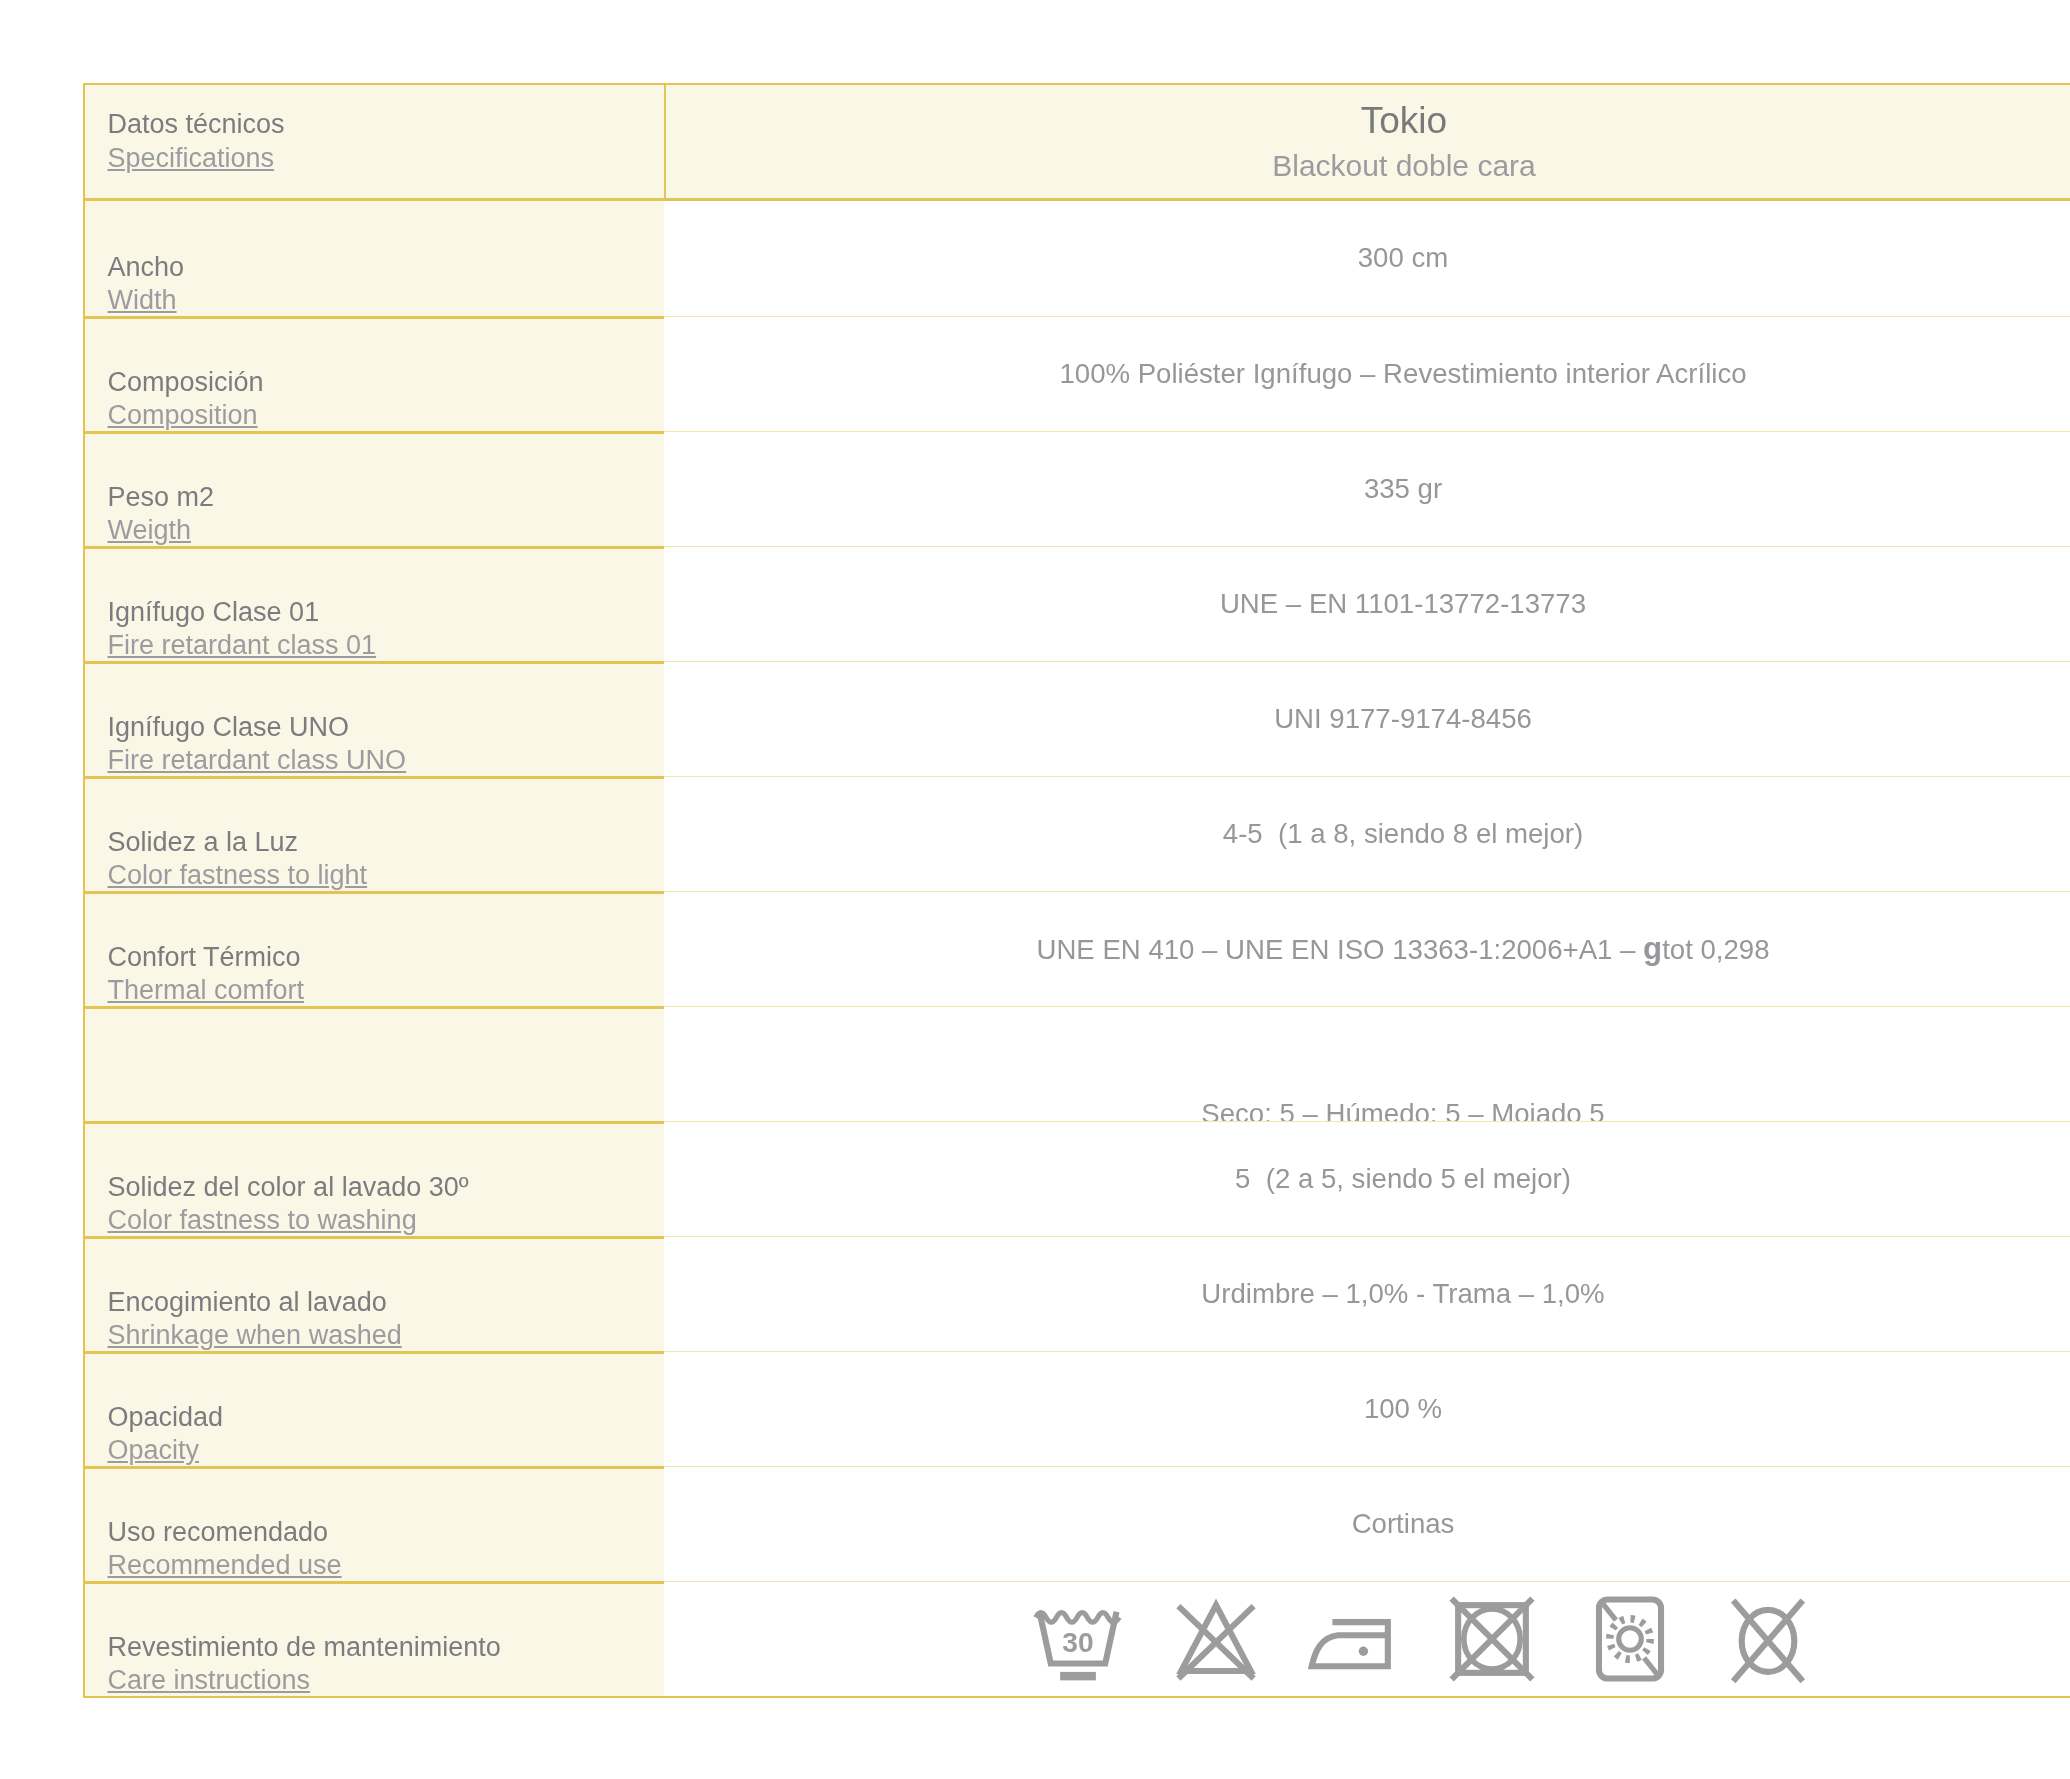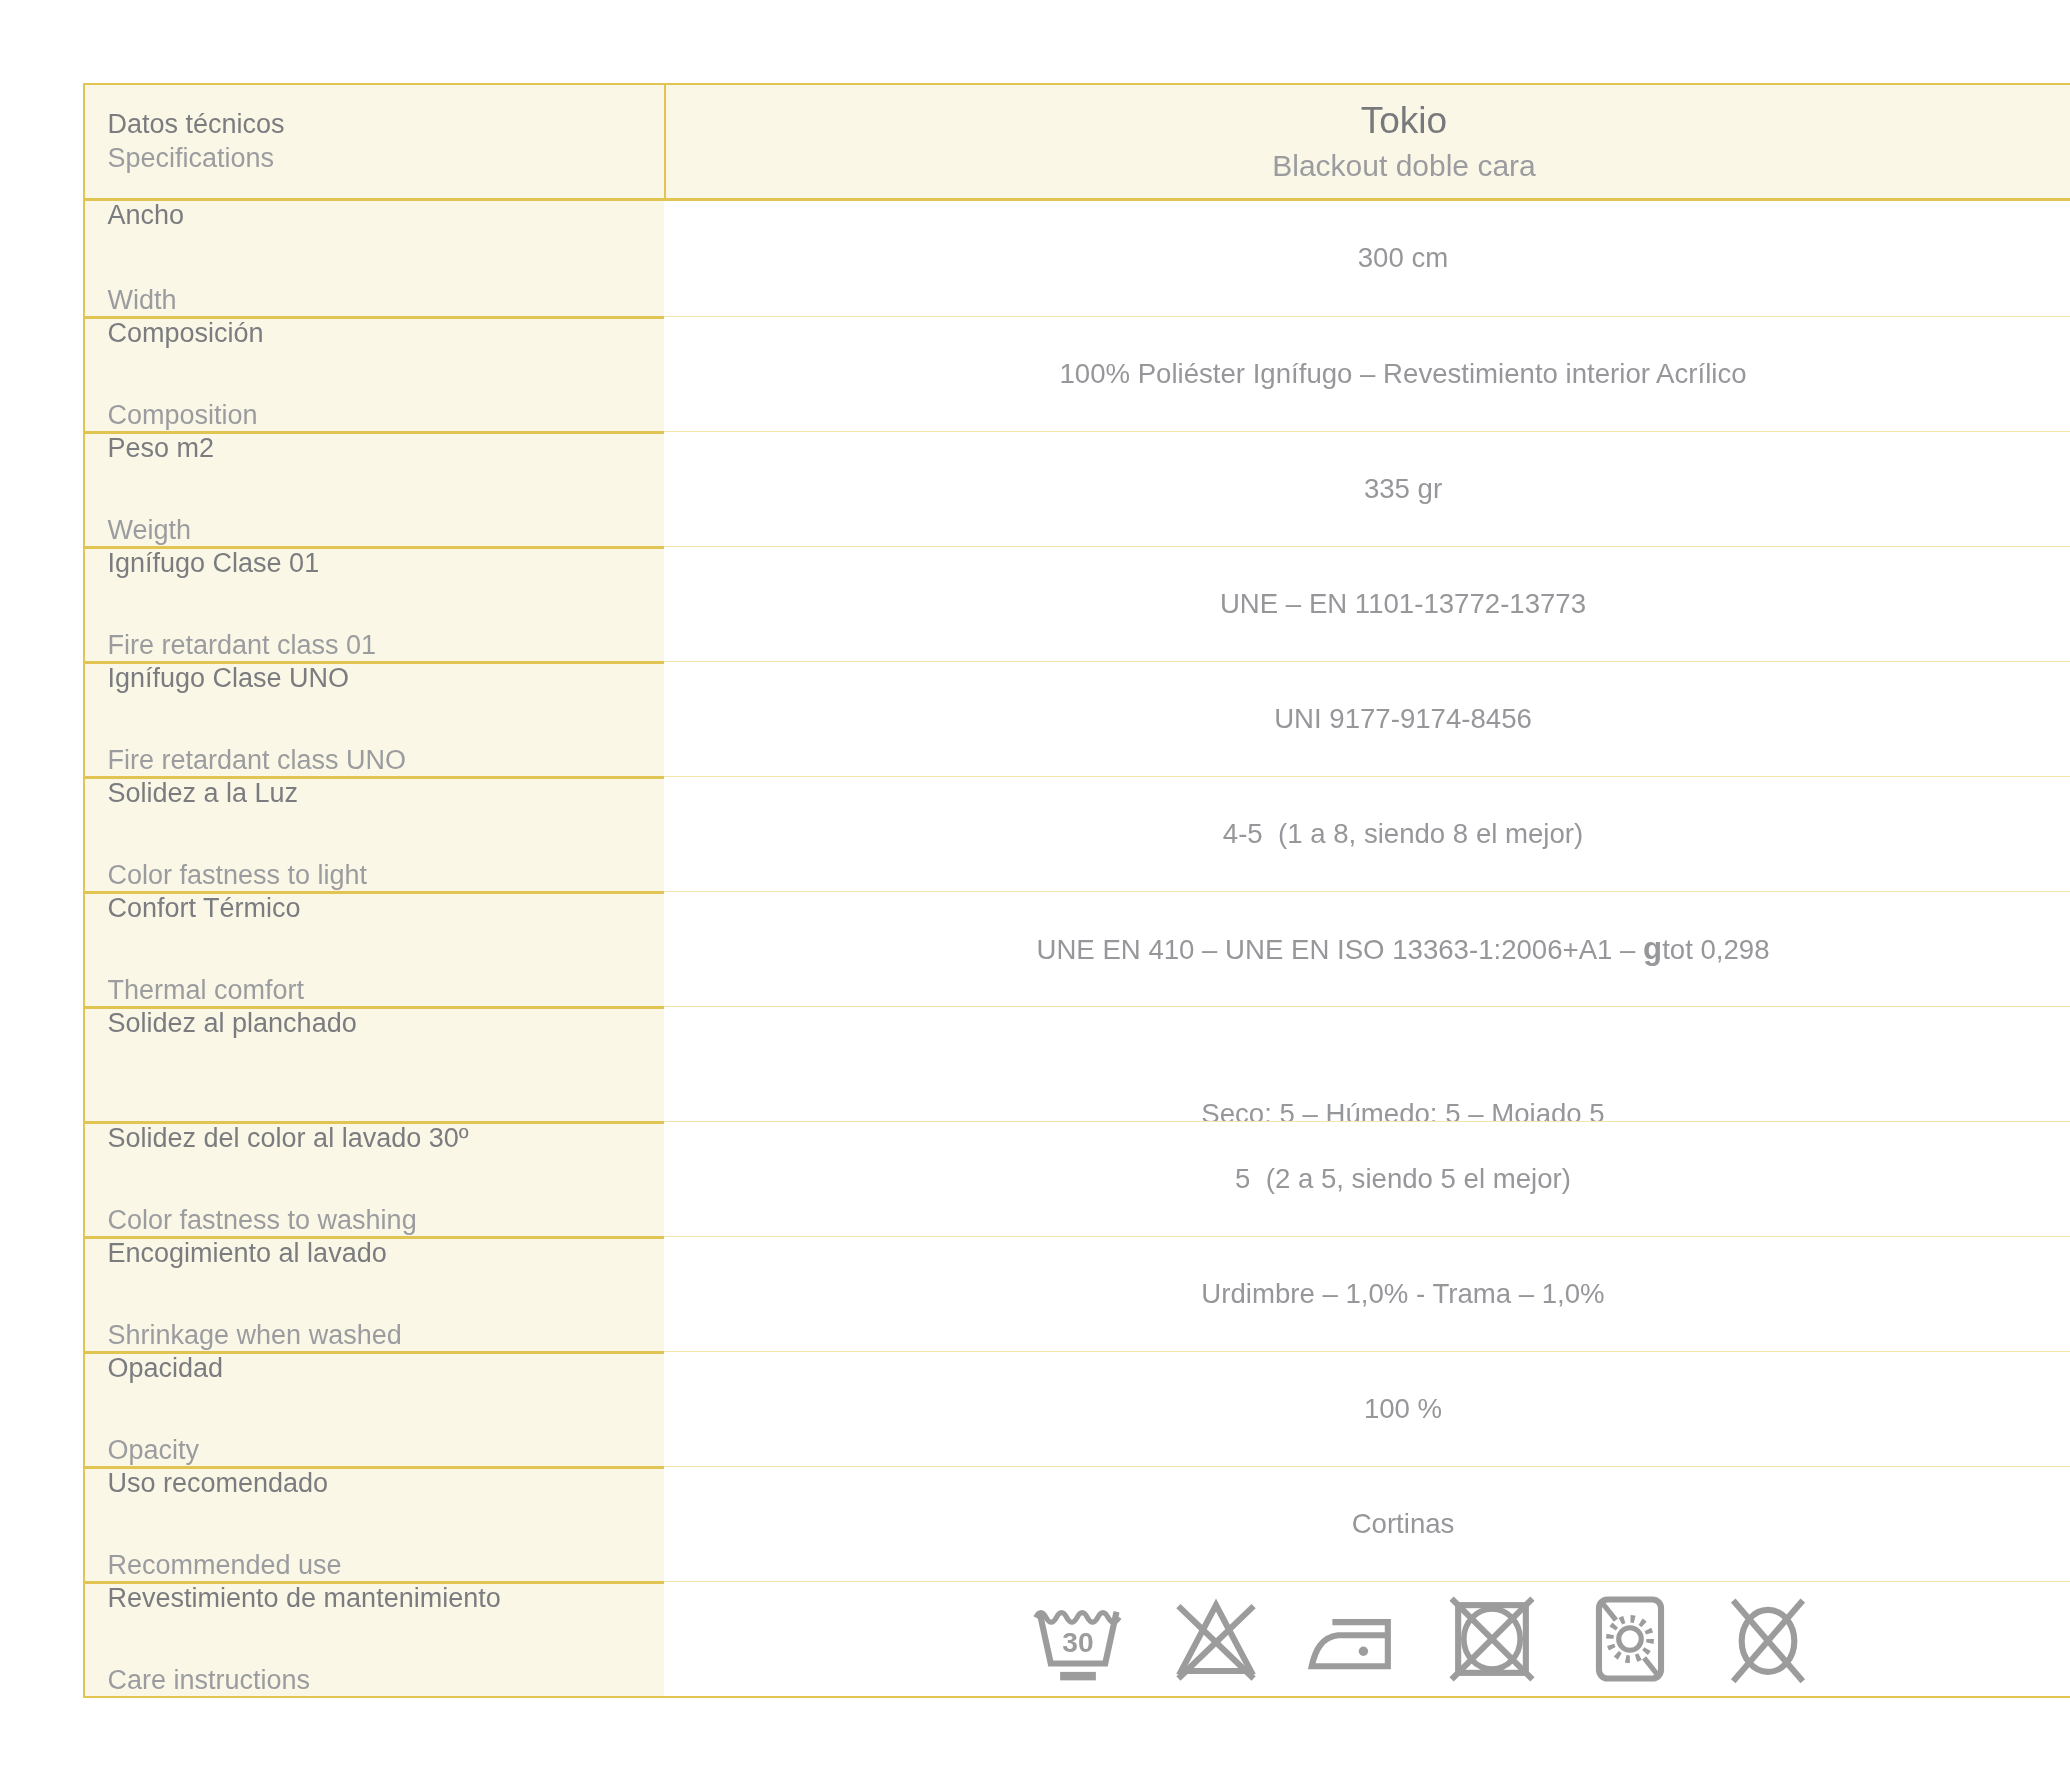--- a/index.html
+++ b/index.html
@@ -27,28 +27,28 @@
     border-bottom:3.3px solid var(--gold-strong);
   }
   .thead .hleft{
     padding-left:22.5px;display:flex;flex-direction:column;justify-content:center;
   }
   .thead .hright{
     border-left:2.5px solid var(--gold-strong);
     display:flex;flex-direction:column;justify-content:center;align-items:center;text-align:center;
   }
   .es{font-size:27px;color:var(--text-dark);line-height:1.1;}
-  .en{font-size:27px;color:var(--text-light);line-height:1.1;margin-top:4px;}
+  .en{font-size:27px;color:var(--text-light);line-height:1.1;margin-top:4px;text-decoration:underline;}
   .product-name{font-size:37px;color:#78797c;line-height:1.1;text-align:center;}
   .product-sub{font-size:30px;color:var(--text-light);line-height:1.1;margin-top:8.3px;}
 
   .row{display:grid;grid-template-columns:579px 1fr;height:115px;}
   .row .lcell{
     background:var(--cream);padding-left:22.5px;
-    display:flex;flex-direction:column;justify-content:space-between;
+    display:flex;flex-direction:column;justify-content:flex-end;
   }
   .row .rcell{
     background:#fff;display:flex;flex-direction:column;
     align-items:center;justify-content:center;text-align:center;
   }
   .row + .row .lcell{border-top:3.3px solid var(--gold-strong);}
   .row + .row .rcell{border-top:1.7px solid var(--gold-pale);}
 
   .val{font-size:27.6px;color:var(--text-value);line-height:1.55;white-space:pre-wrap;}
   .gbold{font-weight:700;font-size:1.13em;}

